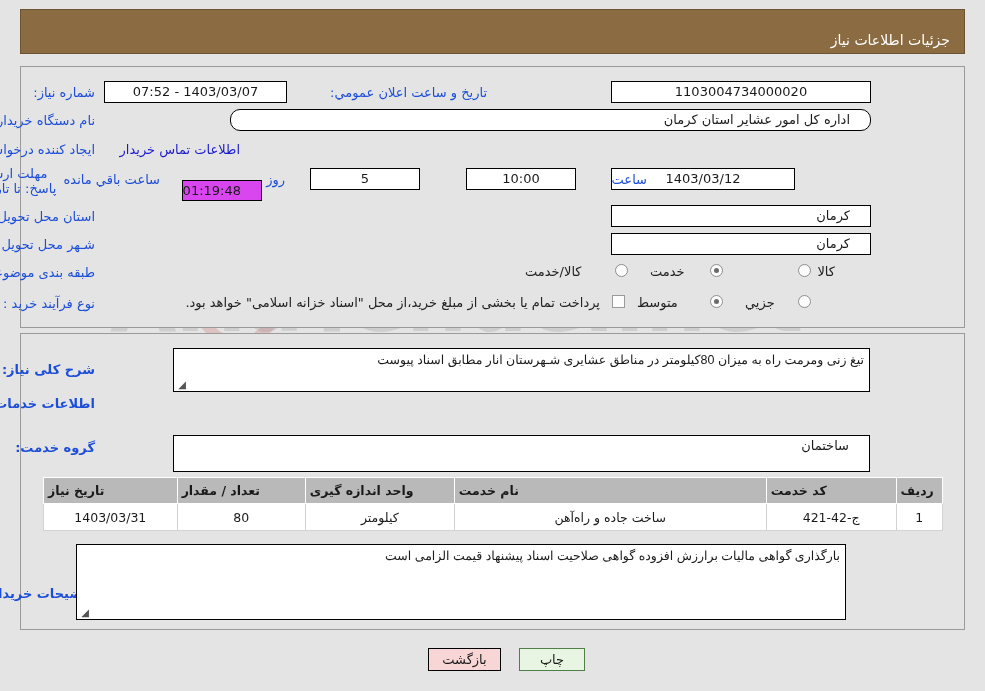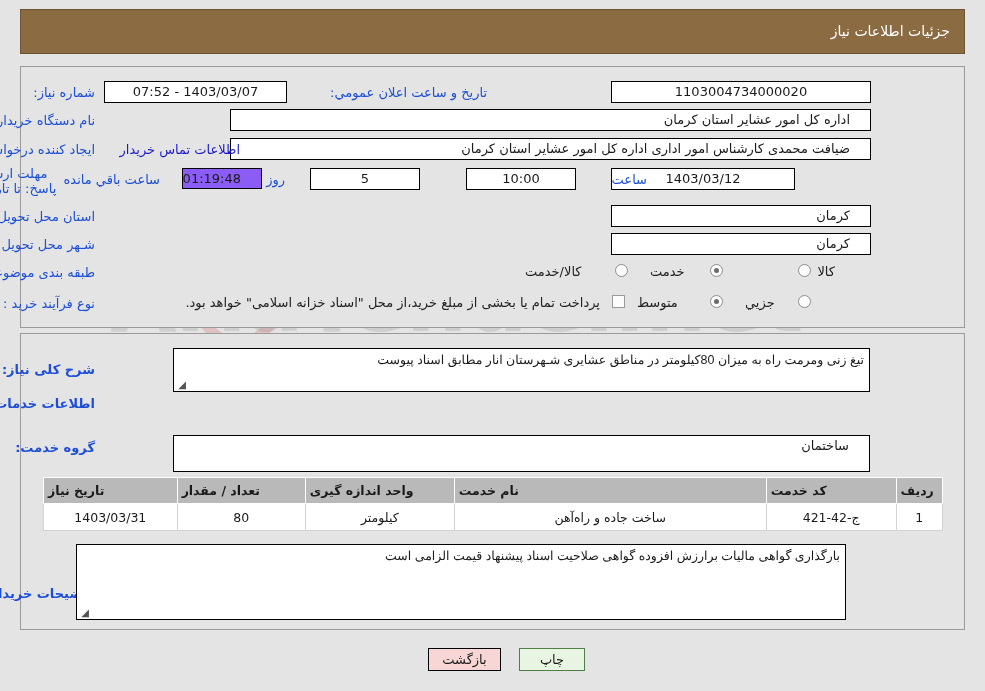--- a/index.html
+++ b/index.html
@@ -53,21 +53,21 @@
     left: 20px; top: 9px;
     width: 945px; height: 45px;
     background: #8a6b42;
     border: 1px solid #6c5331;
     box-sizing: border-box;
     z-index: 10;
   }
   .titlebar .title-text {
     position: absolute;
     right: 14px;
-    top: 13px;
+    top: 22px;
     color: #ffffff;
     font-size: 14px;
     font-family: "DejaVu Sans", sans-serif;
   }
 
   
   .panel {
     position: absolute;
     background: #e4e4e4;
     border: 1px solid #9a9a9a;
@@ -99,21 +99,21 @@
     color: #1a1a1a;
     font-family: "DejaVu Sans", sans-serif;
     line-height: 20px;
     padding: 0 20px;
     white-space: nowrap;
     overflow: hidden;
     z-index: 12;
   }
   .tbox.center { text-align: center; }
   .tbox.right  { text-align: right; }
-  .tbox.cream  { background: #8b5cf6; text-align: center; }
+  .tbox.cream  { background: #d946ef; text-align: center; margin-top: 12px; }
 
   
   .tarea {
     position: absolute;
     background: #ffffff;
     border: 1px solid #000000;
     box-sizing: border-box;
     font-size: 12.5px;
     color: #1a1a1a;
     font-family: Liberation Sans, sans-serif;
@@ -247,24 +247,23 @@
 
   <div class="panel" id="panel-top"></div>
 
   <div class="lbl" style="right:890px; top:85px;">شماره نیاز:</div>
   <div class="tbox center" style="left:611px; top:81px; width:260px; height:22px;">1103004734000020</div>
 
   <div class="lbl" style="right:498px; top:85px;">تاریخ و ساعت اعلان عمومي:</div>
   <div class="tbox center" style="left:104px; top:81px; width:183px; height:22px;">1403/03/07 - 07:52</div>
 
   <div class="lbl" style="right:890px; top:113px;">نام دستگاه خریدار:</div>
-  <div class="tbox right" style="left:230px; top:109px; width:641px; height:22px;">اداره کل امور عشایر استان کرمان</div>
+  <div class="tbox right" style="left:230px; top:109px; width:641px; height:22px;border-radius:10px;">اداره کل امور عشایر استان کرمان</div>
 
   <div class="lbl" style="right:890px; top:142px;">ایجاد کننده درخواست:</div>
-  <div class="tbox right" style="left:230px; top:138px; width:641px; height:22px;">ضیافت محمدی کارشناس امور اداری اداره کل امور عشایر استان کرمان</div>
   <div class="link" style="right:745px; top:142px;">اطلاعات تماس خریدار</div>
 
   <div class="lbl" style="right:918px; top:166px; width:88px; text-align:left; white-space:normal; line-height:15px;">مهلت ارسال پاسخ: تا تاریخ:</div>
   <div class="tbox center" style="left:611px; top:168px; width:184px; height:22px;">1403/03/12</div>
   <div class="lbl" style="right:338px; top:172px;">ساعت</div>
   <div class="tbox center" style="left:466px; top:168px; width:110px; height:22px;">10:00</div>
   <div class="tbox center" style="left:310px; top:168px; width:110px; height:22px;">5</div>
   <div class="lbl" style="right:700px; top:172px;">روز و</div>
   <div class="tbox cream" style="left:182px; top:168px; width:80px; height:21px;">01:19:48</div>
   <div class="lbl" style="right:825px; top:172px;">ساعت باقي مانده</div>

